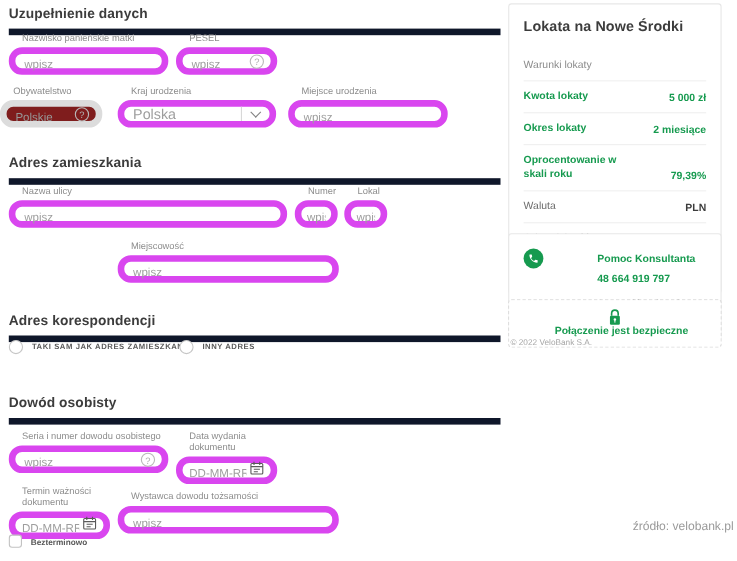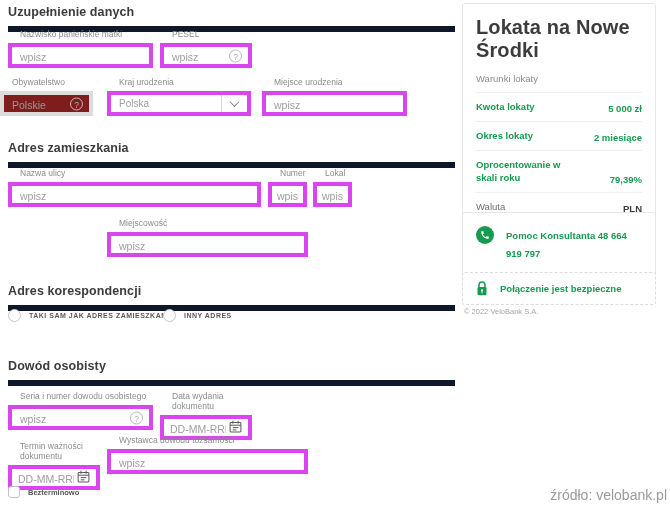--- a/index.html
+++ b/index.html
@@ -4,67 +4,67 @@
 <style>
   html,body{margin:0;padding:0;background:#fff;}
   #screen{position:relative;width:670px;height:510px;background:#ffffff;overflow:hidden;
     font-family:"Liberation Sans","DejaVu Sans",sans-serif;}
 
   
   .section-title{position:absolute;left:8px;width:447px;font-size:12.5px;font-weight:700;
     color:#3c3c3c;border-bottom:6px solid #0f172a;padding-bottom:7px;letter-spacing:.1px;}
   .field{position:absolute;}
   .field label{display:block;font-size:8.5px;color:#8c8c8c;margin-bottom:4px;margin-left:12px;}
-  .ibox{height:25px;border:4px solid #d946ef;border-radius:0;position:relative;background:#fff;box-sizing:border-box;}
+  .ibox{height:25px;border:6px solid #d946ef;border-radius:12px;position:relative;background:#fff;box-sizing:border-box;}
   .ibox input{width:100%;height:100%;border:0;outline:none;padding:0 8px;font-size:10.5px;color:#555;
     background:transparent;box-sizing:border-box;font-family:inherit;}
   .ibox input::placeholder{color:#9e9e9e;opacity:1;}
   .ibox.disabled{background:#7f1d1d;border-color:#dcdcdc;}
   .ibox.disabled input{color:#979797;}
   .q-icon{position:absolute;right:6px;top:50%;transform:translateY(-50%);width:13px;height:13px;
     border:1px solid #b9b9b9;border-radius:50%;color:#b0b0b0;font-size:8.5px;line-height:13px;
     text-align:center;background:transparent;box-sizing:border-box;}
   .selbox{display:flex;align-items:center;justify-content:space-between;}
-  .sel-value{font-size:10px;color:#9e9e9e;padding-left:8px;}
+  .sel-value{font-size:13px;color:#9e9e9e;padding-left:8px;}
   .sel-arrow-zone{width:25px;height:100%;border-left:1px solid #d8d8d8;display:flex;align-items:center;justify-content:center;}
   .chevron{width:6px;height:6px;border-right:1.5px solid #808080;border-bottom:1.5px solid #808080;
     transform:rotate(45deg) translate(-1px,-1px);}
   .cal-icon{position:absolute;right:6px;top:50%;transform:translateY(-50%);}
   .radio-opt{position:absolute;display:flex;align-items:center;}
   .radio-circle{width:13px;height:13px;border:1px solid #c6c6c6;border-radius:50%;background:#fff;box-sizing:border-box;flex:none;}
   .radio-opt span.rlabel{margin-left:8px;font-size:7px;font-weight:600;letter-spacing:.5px;color:#5a5a5a;}
   .check-row{position:absolute;display:flex;align-items:center;}
   .check-box{width:12px;height:12px;border:1px solid #c2c2c2;border-radius:3px;background:#fff;box-sizing:border-box;flex:none;}
   .check-row span.clabel{margin-left:8px;font-size:7.5px;font-weight:600;color:#555;}
 
   
   .card{position:absolute;left:462px;width:194px;background:#fff;border:1px solid #e7e7e7;
     border-radius:3px;box-sizing:border-box;}
   #offer-card{top:3px;padding:12px 13px 6px;}
-  .offer-title{font-size:20px;font-weight:700;color:#3c3c3c;margin-bottom:11px;letter-spacing:.1px;}
+  .offer-title{font-size:13px;font-weight:700;color:#3c3c3c;margin-bottom:23px;letter-spacing:.1px;}
   .offer-subtitle{font-size:9.5px;color:#8c8c8c;padding-bottom:8px;border-bottom:1px solid #efefef;}
   .summary-row{display:flex;justify-content:space-between;align-items:flex-end;
     padding:7px 0;border-bottom:1px solid #efefef;font-size:9.5px;}
   .summary-row .lab{color:#6d6d6d;max-width:108px;line-height:1.45;}
   .summary-row .val{color:#3c3c3c;font-weight:700;text-align:right;}
   .summary-row.hl .lab,.summary-row.hl .val{color:#169a4f;font-weight:700;}
 
-  #help-card{top:212px;padding:12px 13px;display:flex;align-items:flex-start;}
+  #help-card{top:212px;padding:12px 13px;display:flex;align-items:flex-start;gap:37px;}
   .phone-circle{width:18px;height:18px;border-radius:50%;background:#169a4f;display:flex;
     align-items:center;justify-content:center;flex:none;margin-top:1px;}
   .help-texts{margin-left:12px;}
   .help-phone{font-size:9.5px;font-weight:600;color:#169a4f;}
   .help-link{display:inline-block;margin-top:10px;font-size:9.5px;font-weight:600;color:#4a4a4a;
     border-bottom:1px dashed #9a9a9a;padding-bottom:2px;cursor:pointer;}
 
-  #secure-card{top:272px;padding:8px 13px;display:flex;align-items:center;border:1px dashed #dcdcdc;}
+  #secure-card{top:272px;padding:8px 13px;display:flex;align-items:center;border:1px dashed #dcdcdc;flex-direction:column;}
   .secure-text{margin-left:12px;font-size:9.5px;font-weight:600;color:#169a4f;}
 
   .copyright{position:absolute;left:464px;top:307px;font-size:7.5px;color:#a6a6a6;}
-  .watermark{position:absolute;right:3px;top:487px;font-size:14px;color:#9a9a9a;}
+  .watermark{position:absolute;right:3px;top:473px;font-size:11px;color:#9a9a9a;}
 </style>
 </head>
 <body>
 
 <div id="screen">
 
   <div class="section-title" style="top:5px">Uzupełnienie danych</div>
 
   <div class="field" style="left:8px;top:29px;width:145px">
     <label>Nazwisko panieńskie matki</label>
@@ -185,21 +185,21 @@
           <line x1="4.2" y1="0.8" x2="4.2" y2="4"></line>
             <line x1="9.8" y1="0.8" x2="9.8" y2="4"></line>
           <line x1="1.2" y1="5.6" x2="12.8" y2="5.6"></line>
           <line x1="4" y1="8.2" x2="10" y2="8.2"></line>
             <line x1="4" y1="10.6" x2="8" y2="10.6"></line>
         </svg>
       </span>
     </div>
   </div>
 
-  <div class="field" style="left:107px;top:435px;width:201px">
+  <div class="field" style="left:107px;top:446px;width:201px">
     <label>Wystawca dowodu tożsamości</label>
     <div class="ibox">
       <input type="text" placeholder="wpisz" style="">
     </div>
   </div>
 
   <div class="check-row" style="left:8px;top:486px">
     <span class="check-box"></span>
     <span class="clabel">Bezterminowo</span>
   </div>

